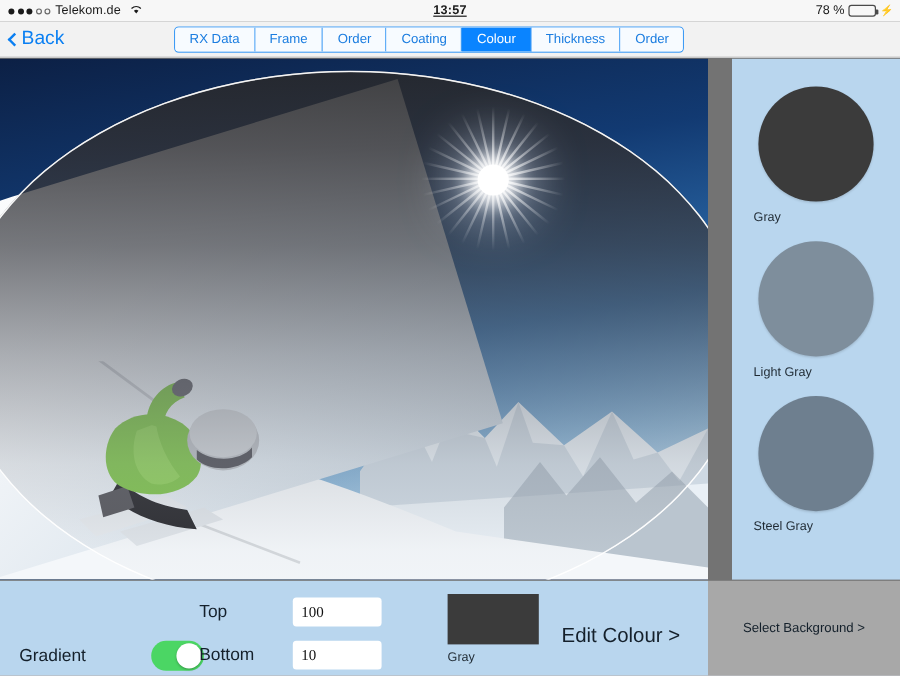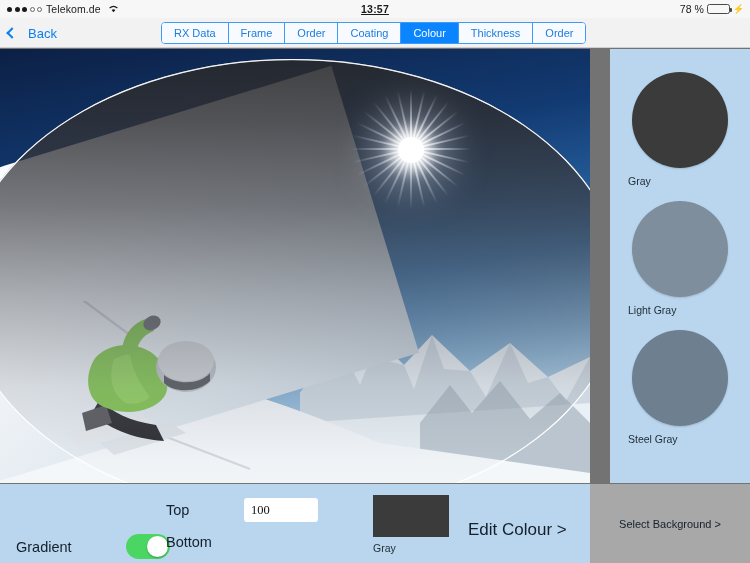--- a/index.html
+++ b/index.html
@@ -37,30 +37,30 @@
               background: #4a4a4a; border-radius: 0 1px 1px 0; }
   .bolt { font-size: 9px; color: #1a1a1a; margin-left: 1px; }
 
   
   .navbar {
     position: absolute; left: 0; top: 18px; width: 750px; height: 30px;
     background: #f2f2f2; border-bottom: 1px solid #cfcfcf;
   }
   .back-btn {
     position: absolute; left: 8px; top: 0; height: 30px;
-    display: flex; align-items: center; gap: 11px;
-    color: #0a7ff2; font-size: 13px; cursor: pointer; text-align: right;
+    display: flex; align-items: center; gap: 1px;
+    color: #0a7ff2; font-size: 16px; cursor: pointer; text-align: right;
   }
   .chev-left {
     width: 8px; height: 8px; border-left: 2.4px solid #0a7ff2;
     border-bottom: 2.4px solid #0a7ff2; transform: rotate(45deg);
     margin-right: 1px; display: inline-block;
   }
   .segmented {
-    position: absolute; left: 161px; top: 4px; height: 22px;
+    position: absolute; left: 145px; top: 4px; height: 22px;
     display: flex; border: 1px solid #3e9bf5; border-radius: 4px;
     overflow: hidden; background: #fff;
   }
   .seg {
     display: flex; align-items: center; justify-content: center;
     padding: 0 12px; font-size: 11px; color: #1b7de0;
     border-right: 1px solid #3e9bf5; background: #f7fbff; cursor: pointer;
     height: 100%; white-space: nowrap;
   }
   .seg:last-child { border-right: none; }
@@ -311,20 +311,21 @@
         <span class="knob"></span>
       </span>
     </div>
 
     <div class="bb-row" style="left:166px; top:14px; gap:22px;">
       <span class="bb-label" style="width:56px;">Top</span>
       <input class="numfield" type="text" value="100" style="">
     </div>
     <div class="bb-row" style="left:166px; top:50px; gap:22px;">
       <span class="bb-label" style="width:56px;">Bottom</span>
+      <input class="numfield" type="text" value="10" style="">
     </div>
   </div>
 
   <div class="preview-box" id="preview-box" style="background: rgb(59, 59, 59);"></div>
   <div class="preview-label">Gray</div>
   <div class="edit-colour">Edit Colour &gt;</div>
 
   <div class="select-bg" style="background: rgb(168, 168, 168);">Select Background &gt;</div>
 </div>
 

